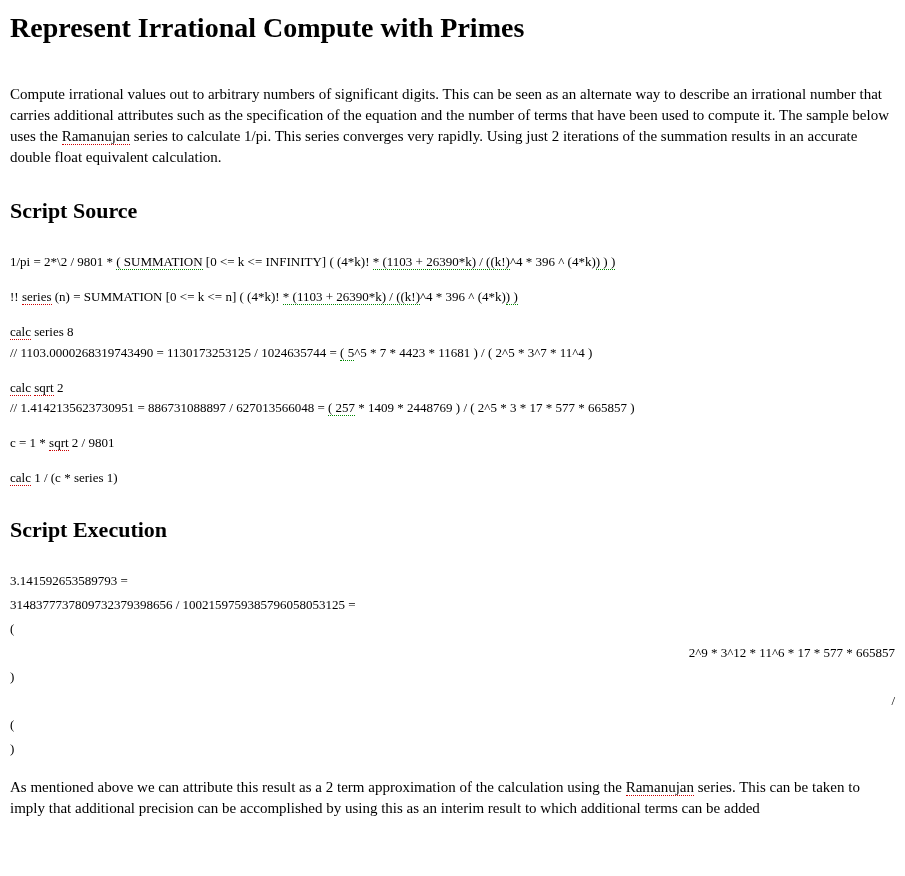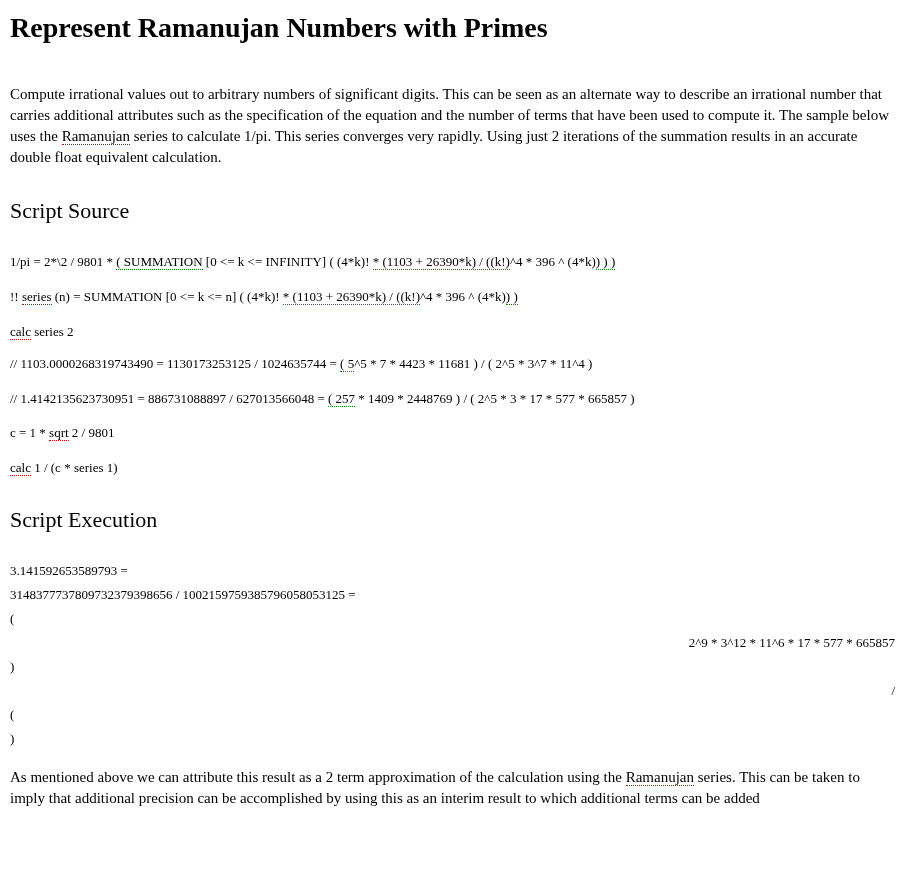--- a/index.html
+++ b/index.html
@@ -10,33 +10,33 @@
     color: #000;
     background: #fff;
   }
   h1 {
     font-size: 28px;
     font-weight: bold;
     margin: 4px 0 40px 0;
   }
   h2 {
     font-size: 22px;
-    font-weight: normal;
+    font-weight: bold;
     margin: 30px 0 30px 0;
   }
   .intro {
     font-size: 15px;
     line-height: 1.4;
   }
   .code {
     font-family: 'Times New Roman', serif;
     font-size: 13px;
     line-height: 1.3;
     white-space: pre-wrap;
-    margin: 15px 0;
+    margin: 4px 0;
   }
   .block {
     margin-bottom: 18px;
   }
   .underline-dotted {
     border-bottom: 1px dotted #c00;
   }
   .underline-green {
     border-bottom: 1px dotted #080;
   }
@@ -57,42 +57,43 @@
   }
   .closing {
     font-size: 15px;
     line-height: 1.4;
     margin-top: 20px;
   }
 </style>
 </head>
 <body>
 
-<h1>Represent Ramanujan Numbers with Primes</h1>
+<h1>Represent Irrational Compute with Primes</h1>
 
 <div class="intro">
   <span>Compute irrational values out to arbitrary numbers of significant digits.  This can be seen as an alternate way to describe an irrational number that carries additional attributes such as the specification of the equation and the number of terms that have been used to compute it.  The sample below uses the </span><span class="underline-dotted">Ramanujan</span><span> series to calculate 1/pi.  This series converges very rapidly.  Using just 2 iterations of the summation results in an accurate double float equivalent calculation.</span>
 </div>
 
 <h2>Script Source</h2>
 
 <div class="block">
   <div class="code"><span>1/pi = 2*\2 / 9801 * </span><span class="underline-green">( SUMMATION</span><span> [0 &lt;= k &lt;= INFINITY] ( (4*k)! </span><span class="underline-green">* (1103 + 26390*k) / ((k!)</span><span>^4 * 396 ^ (4*k)</span><span class="underline-green">) ) )</span></div>
 </div>
 
 <div class="block">
   <div class="code"><span>!! </span><span class="underline-dotted">series</span><span> (n) = SUMMATION [0 &lt;= k &lt;= n] ( (4*k)! </span><span class="underline-green">* (1103 + 26390*k) / ((k!)</span><span>^4 * 396 ^ (4*k)</span><span class="underline-green">) )</span></div>
 </div>
 
 <div class="block">
-  <div class="code"><span class="underline-dotted">calc</span><span> series 2</span></div>
+  <div class="code"><span class="underline-dotted">calc</span><span> series 8</span></div>
   <div class="code"><span>// 1103.0000268319743490 = 1130173253125 / 1024635744 = </span><span class="underline-green">( 5</span><span>^5 * 7 * 4423 * 11681 ) / ( 2^5 * 3^7 * 11^4 )</span></div>
 </div>
 
 <div class="block">
+  <div class="code"><span class="underline-dotted">calc</span><span> </span><span class="underline-dotted">sqrt</span><span> 2</span></div>
   <div class="code"><span>// 1.4142135623730951 = 886731088897 / 627013566048 = </span><span class="underline-green">( 257</span><span> * 1409 * 2448769 ) / ( 2^5 * 3 * 17 * 577 * 665857 )</span></div>
 </div>
 
 <div class="block">
   <div class="code"><span>c = 1 * </span><span class="underline-dotted">sqrt</span><span> 2 / 9801</span></div>
 </div>
 
 <div class="block">
   <div class="code"><span class="underline-dotted">calc</span><span> 1 / (c * series 1)</span></div>
 </div>

